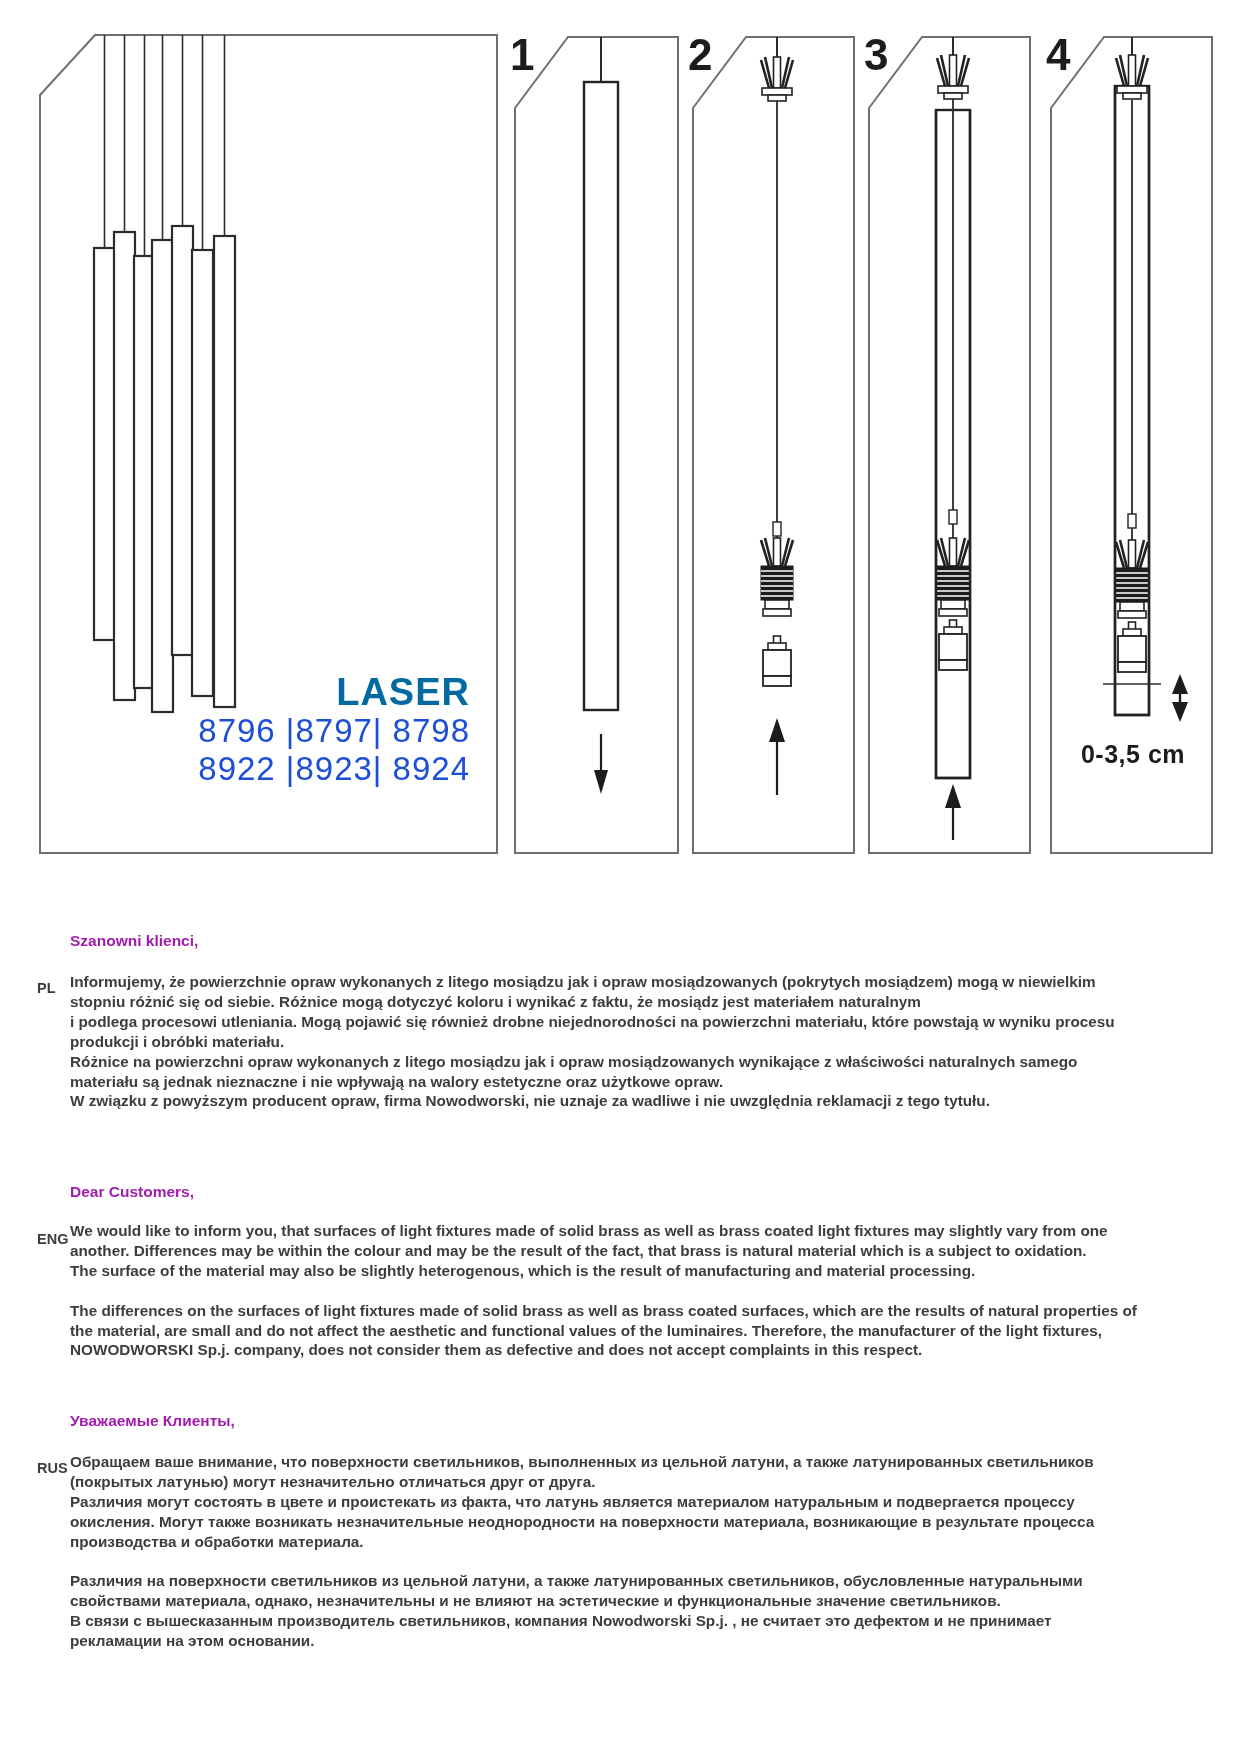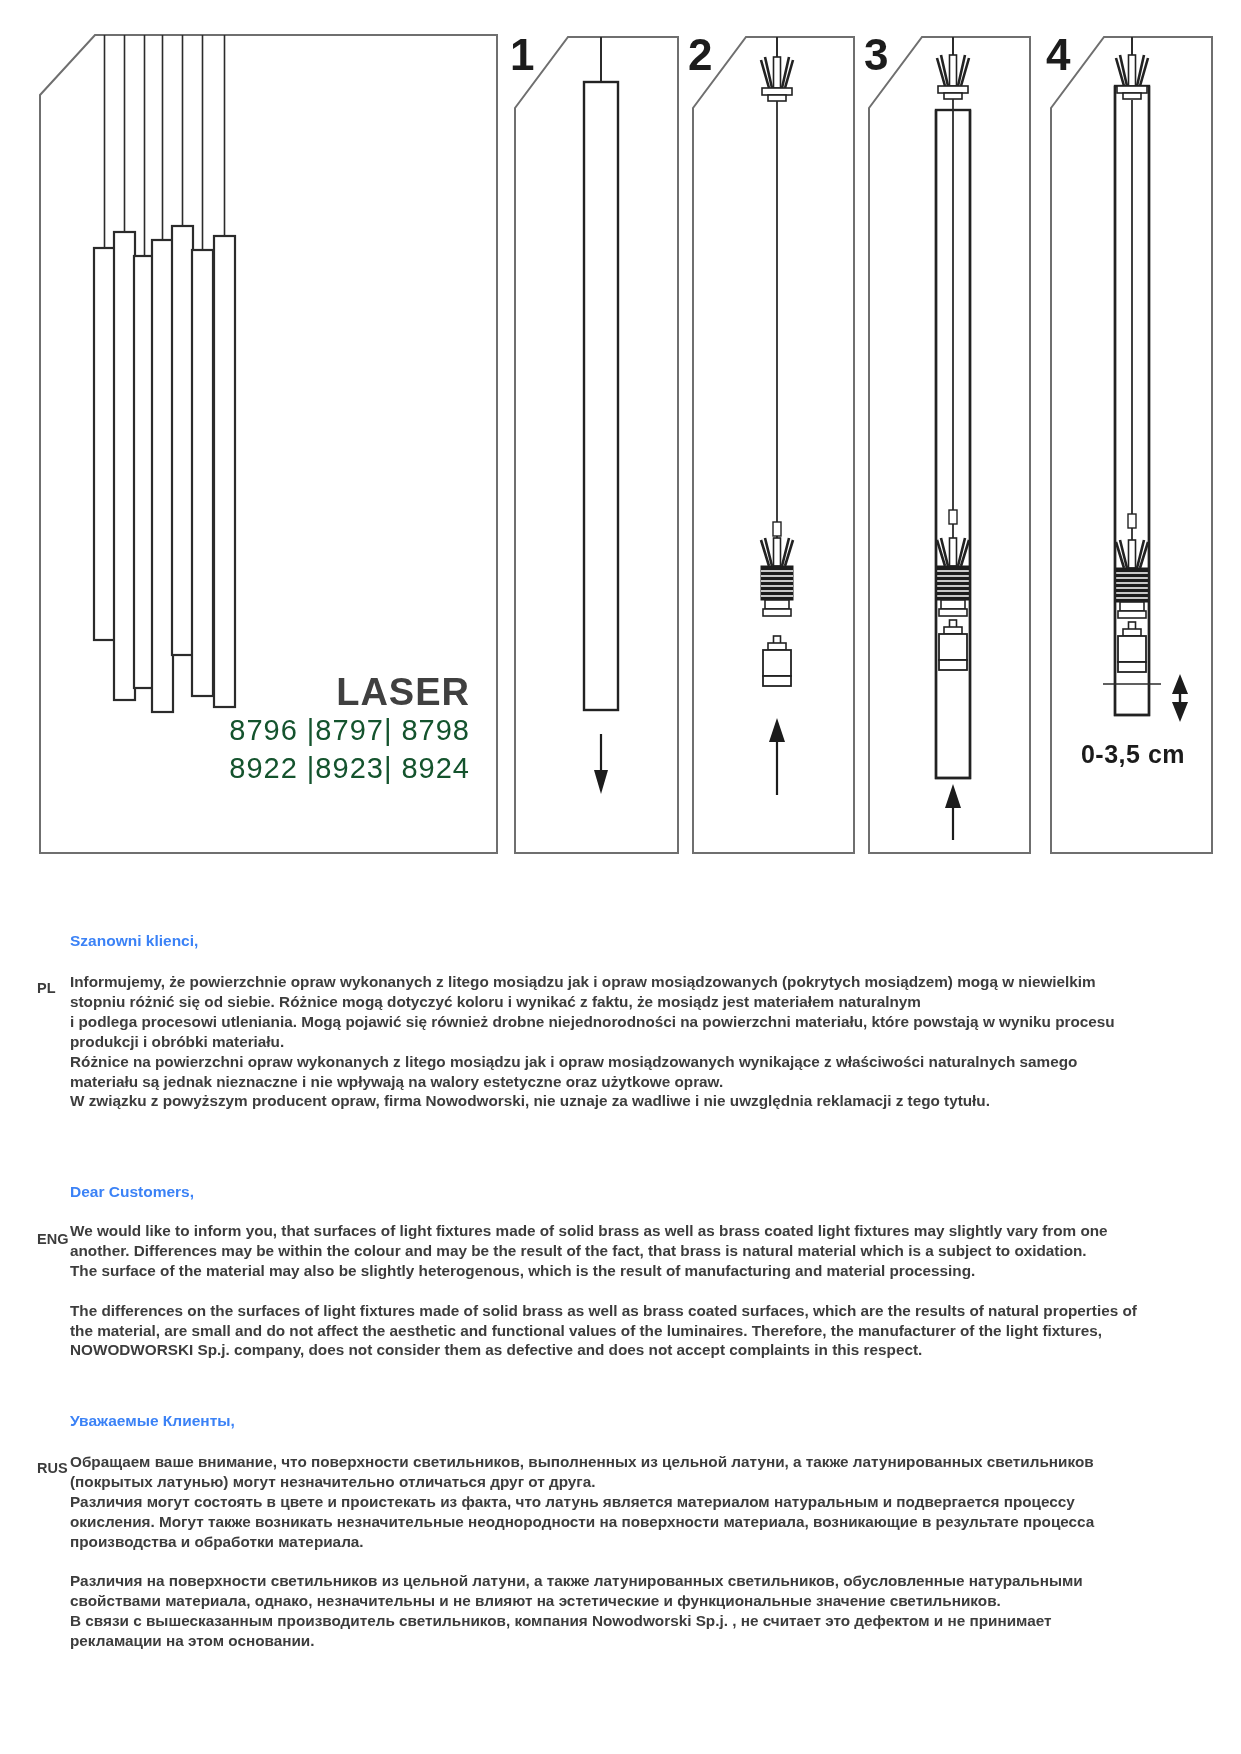--- a/index.html
+++ b/index.html
@@ -5,30 +5,30 @@
   html,body{margin:0;padding:0;background:#ffffff;}
   .page{
     position:relative;width:1241px;height:1754px;background:#ffffff;overflow:hidden;
     font-family:"Liberation Sans",sans-serif;color:#3c3c3c;
   }
   .panel-num{
     position:absolute;font-weight:700;font-size:44px;line-height:1;color:#1c1c1c;
     font-family:"Liberation Sans",sans-serif;
   }
   .title-block{position:absolute;left:198px;top:672px;width:272px;text-align:right;}
-  .product-title{font-weight:700;font-size:38px;line-height:40px;color:#404040;letter-spacing:1px;}
-  .model-line{font-size:29px;line-height:37.5px;color:#14532d;letter-spacing:1px;font-weight:400;}
+  .product-title{font-weight:700;font-size:38px;line-height:40px;color:#0369a1;letter-spacing:1px;}
+  .model-line{font-size:33px;line-height:37.5px;color:#1d4ed8;letter-spacing:1px;font-weight:400;}
   .measure-label{
     position:absolute;left:1068px;top:740px;width:130px;text-align:center;
     font-weight:700;font-size:25px;color:#1b1b1b;letter-spacing:0.5px;
   }
   .lang-section{position:absolute;left:0;width:1241px;}
   .lang-row{position:absolute;left:37px;top:0;display:flex;}
   .lang-label{font-weight:700;font-size:14.5px;color:#3c3c3c;width:33px;flex:none;margin-top:48px;}
-  .lang-heading{font-weight:700;font-size:15.5px;color:#3b82f6;}
+  .lang-heading{font-weight:700;font-size:15.5px;color:#a21caf;}
   .lang-body{
     position:absolute;left:70px;width:1145px;
     font-size:15.3px;line-height:19.9px;color:#3d3d3d;white-space:pre-line;font-weight:bold;
   }
 </style>
 </head>
 <body>
 
 <div class="page">
 

